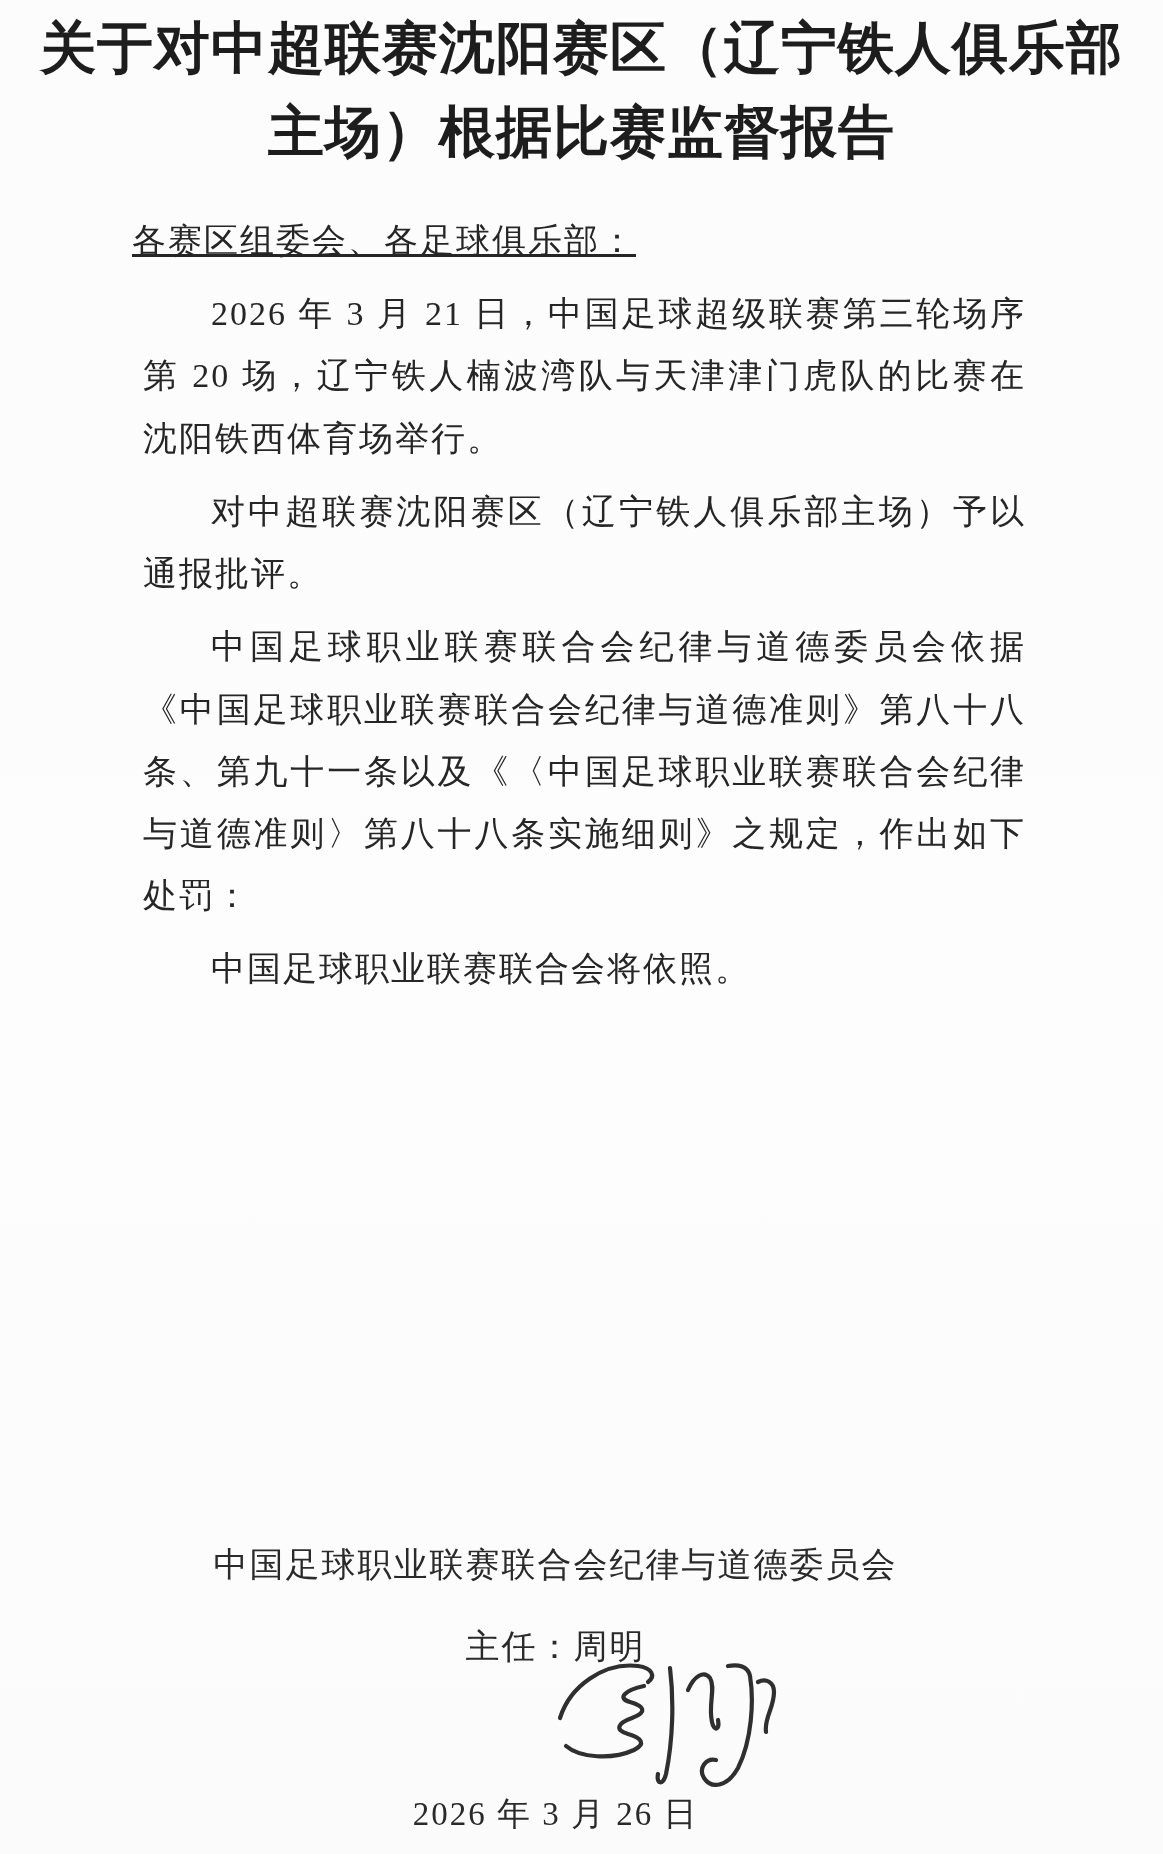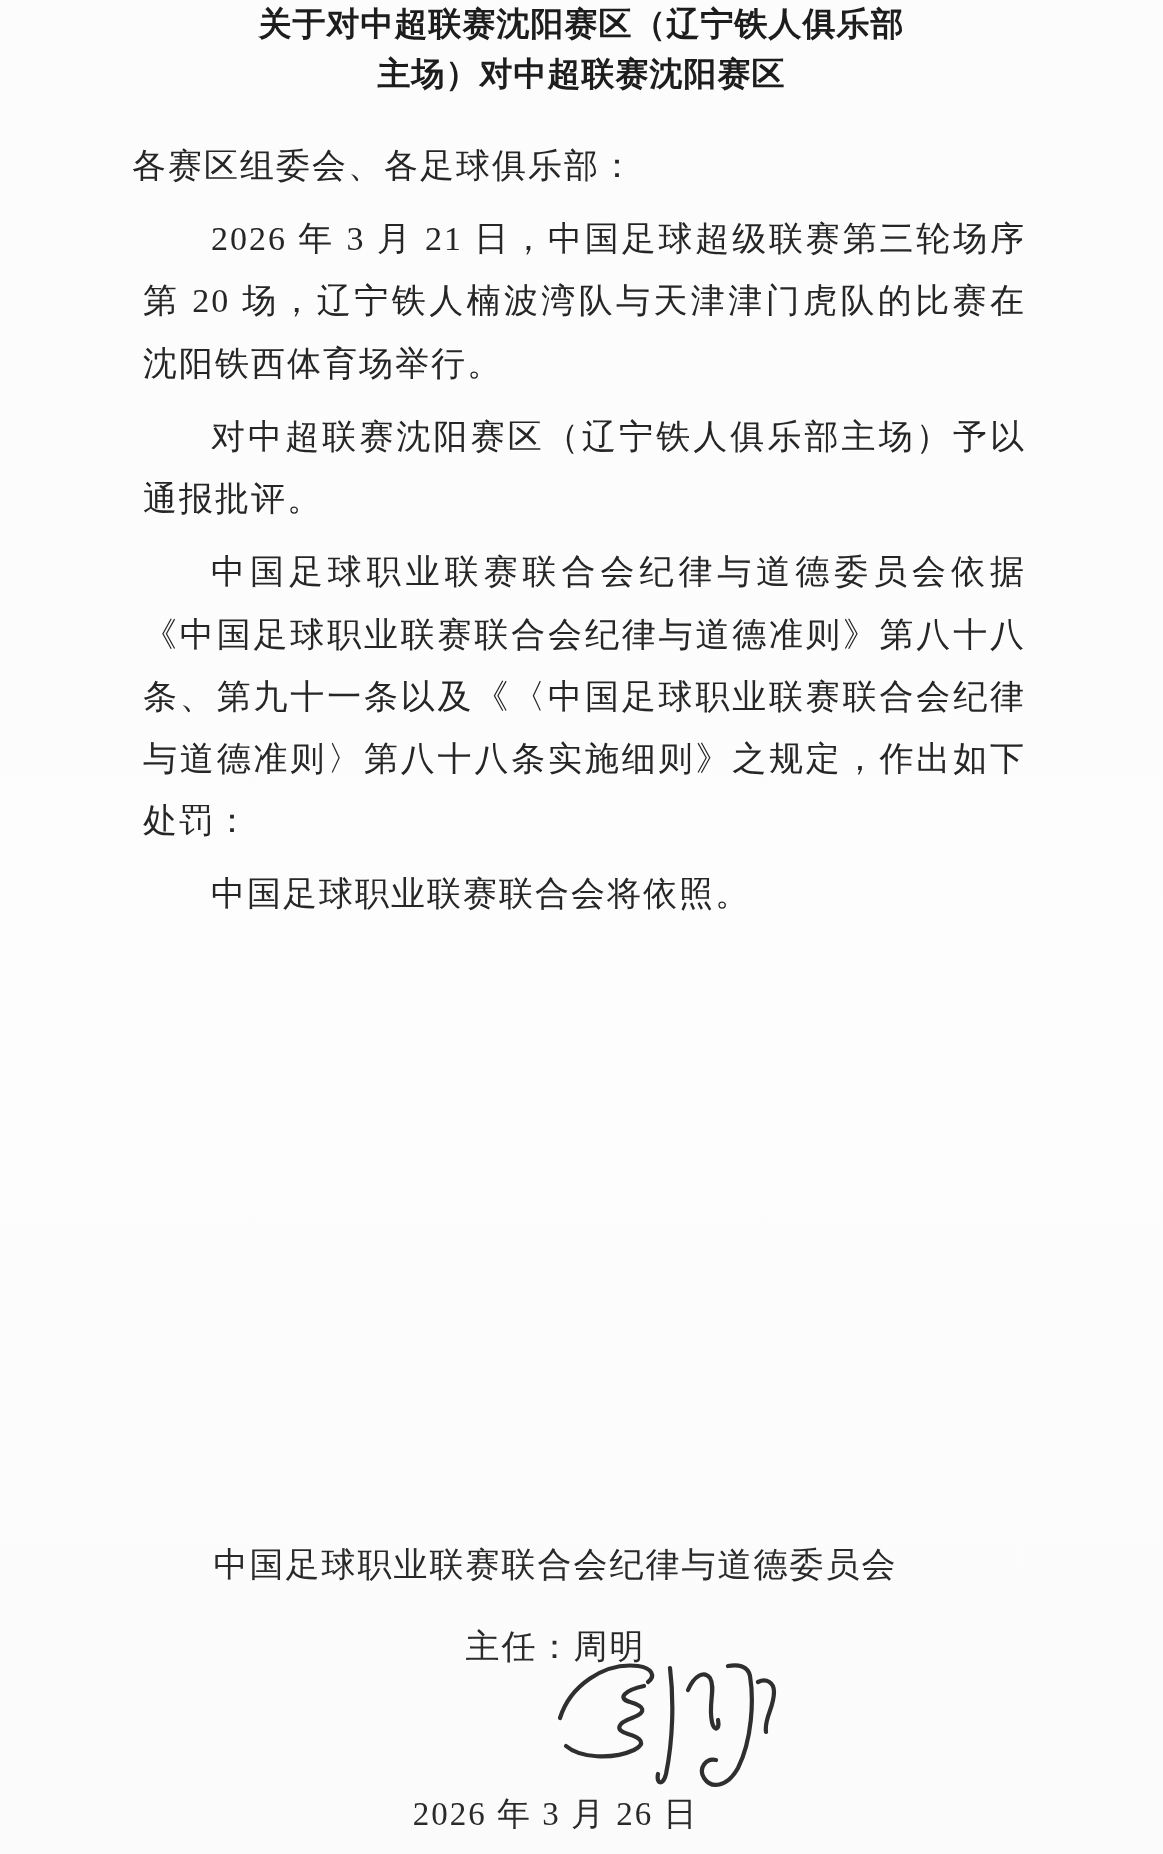--- a/index.html
+++ b/index.html
@@ -11,37 +11,39 @@
     position: relative;
     width: 1163px;
     height: 1854px;
     margin: 0 auto;
     background: linear-gradient(180deg, #fcfcfc 0%, #fdfdfd 60%, #fbfbfb 100%);
     color: #262626;
     font-family: "Liberation Serif", "DejaVu Serif", serif;
     overflow: hidden;
   }
   .title-block {
+    padding-top: 6px;
     text-align: center;
-    font-size: 33px;
+    font-size: 56px;
     font-weight: 700;
     line-height: 1.5;
     letter-spacing: 1px;
     color: #1d1d1d;
   }
   .body-block {
     margin: 36px 126px 0 132px;
     font-size: 34px;
     line-height: 1.83;
     letter-spacing: 2px;
     text-align: justify;
   }
   .salutation {
     margin: 0;
     text-indent: 0;
+    text-decoration: underline;
   }
   .para {
     margin: 11px;
     text-indent: 2em;
   }
   .footer-line {
     position: absolute;
     left: 0;
     width: 100%;
     text-align: center;
@@ -62,21 +64,21 @@
   }
   .signature-wrap svg { width: 100%; height: 100%; }
 </style>
 </head>
 <body>
 
 <div class="page">
 
   <div class="title-block">
     <div>关于对中超联赛沈阳赛区（辽宁铁人俱乐部</div>
-    <div>主场）对中超联赛沈阳赛区</div>
+    <div>主场）根据比赛监督报告</div>
   </div>
 
   <div class="body-block">
     <p class="salutation">各赛区组委会、各足球俱乐部：</p>
     <p class="para">2026 年 3 月 21 日，中国足球超级联赛第三轮场序第 20 场，辽宁铁人楠波湾队与天津津门虎队的比赛在沈阳铁西体育场举行。</p>
     <p class="para">对中超联赛沈阳赛区（辽宁铁人俱乐部主场）予以通报批评。</p>
     <p class="para">中国足球职业联赛联合会纪律与道德委员会依据《中国足球职业联赛联合会纪律与道德准则》第八十八条、第九十一条以及《〈中国足球职业联赛联合会纪律与道德准则〉第八十八条实施细则》之规定，作出如下处罚：</p>
     <p class="para">中国足球职业联赛联合会将依照。</p>
   </div>
 

